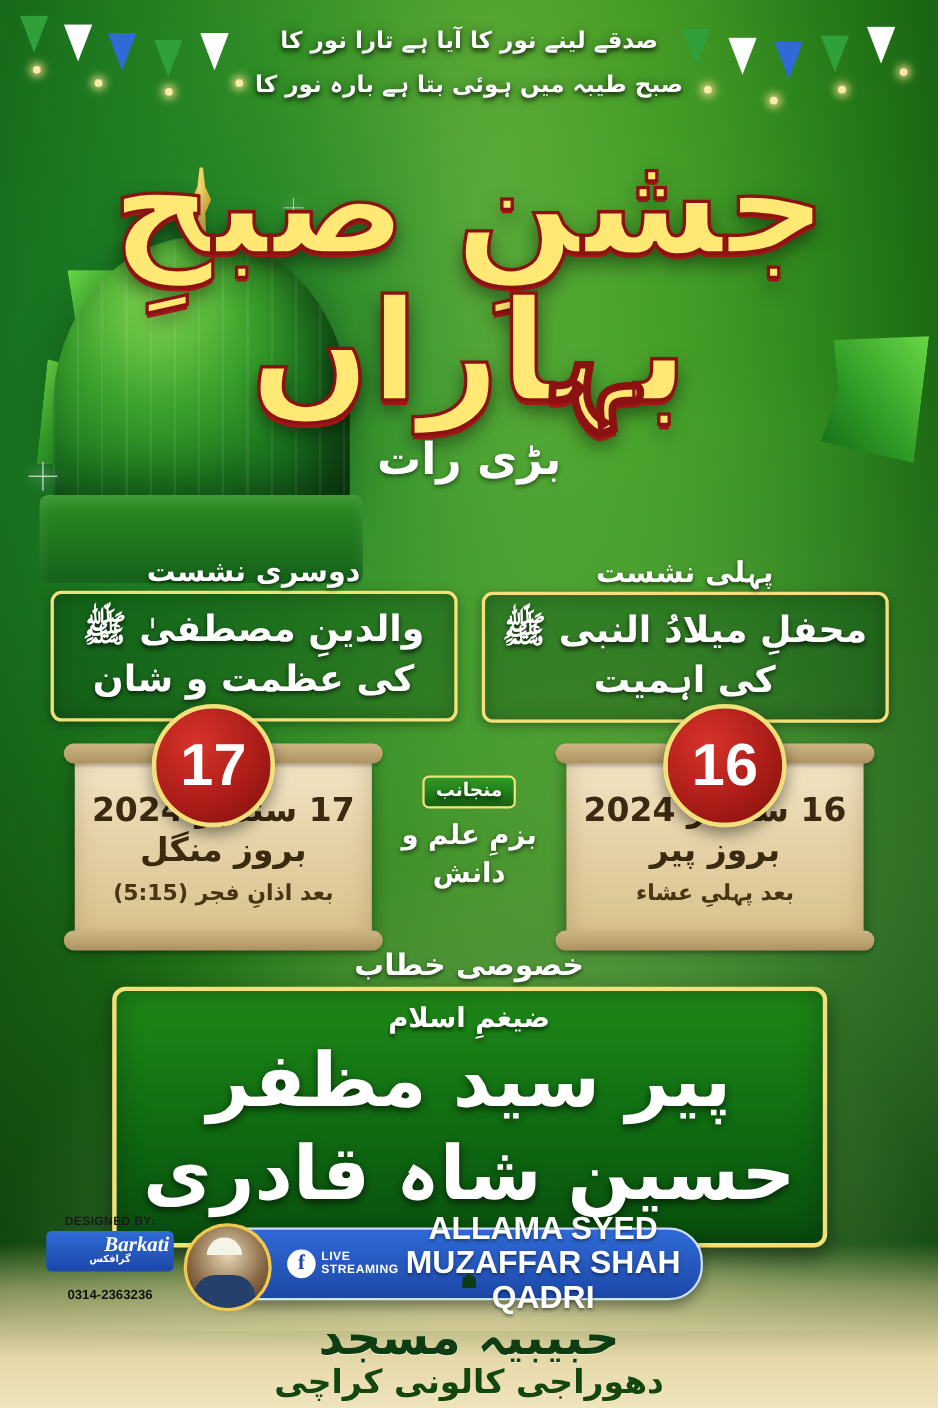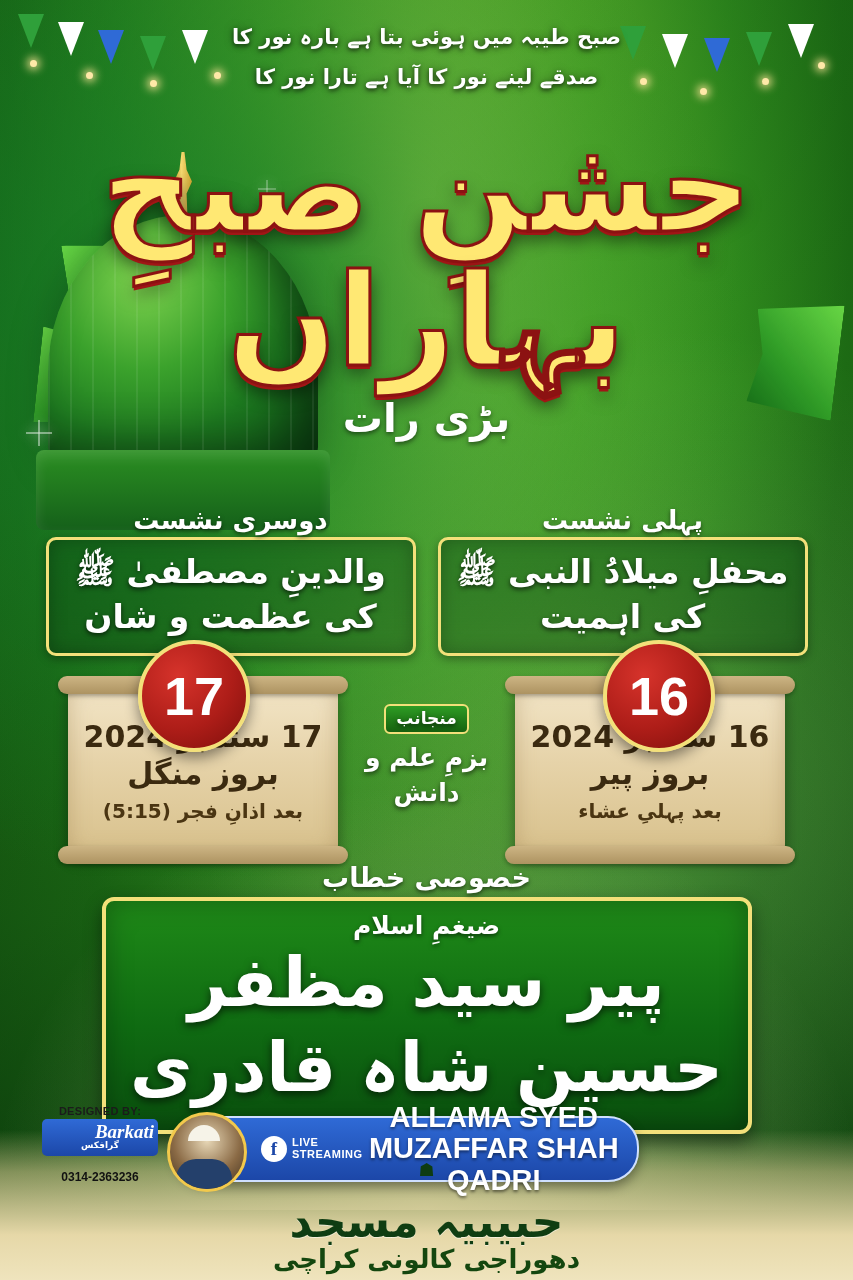--- a/index.html
+++ b/index.html
@@ -449,21 +449,21 @@
     font-size: 18px;
     color: #0e3c12;
   }
   .footer-name {
     font-size: 44px;
     color: #0f3d12;
     line-height: 1.15;
     text-shadow: 0 1px 0 rgba(255,255,255,0.5);
   }
   .footer-addr {
-    font-size: 26px;
+    font-size: 30px;
     color: #14470f;
     margin-top: -4px;
   }
 </style>
 </head>
 <body>
 
 <div class="poster">
 
   <div class="bg-mosque"></div>
@@ -496,22 +496,22 @@
     <div class="bulb" style="left:86px; top:72px;"></div>
     <div class="bulb" style="left:150px; top:80px;"></div>
     <div class="bulb" style="left:214px; top:72px;"></div>
     <div class="bulb" style="left:640px; top:78px;"></div>
     <div class="bulb" style="left:700px; top:88px;"></div>
     <div class="bulb" style="left:762px; top:78px;"></div>
     <div class="bulb" style="left:818px; top:62px;"></div>
   </div>
 
   <div class="top-couplet urdu">
+    <div>صدقے لینے نور کا آیا ہے تارا نور کا</div>
     <div>صبح طیبہ میں ہوئی بتا ہے بارہ نور کا</div>
-    <div>صدقے لینے نور کا آیا ہے تارا نور کا</div>
   </div>
 
   <div class="title-wrap">
     <div class="title-main urdu">جشنِ صبحِ بہاراں</div>
     <div class="title-sub urdu">بڑی رات</div>
   </div>
 
   <div class="sessions">
     <div class="session">
       <div class="session-label urdu">دوسری نشست</div>

